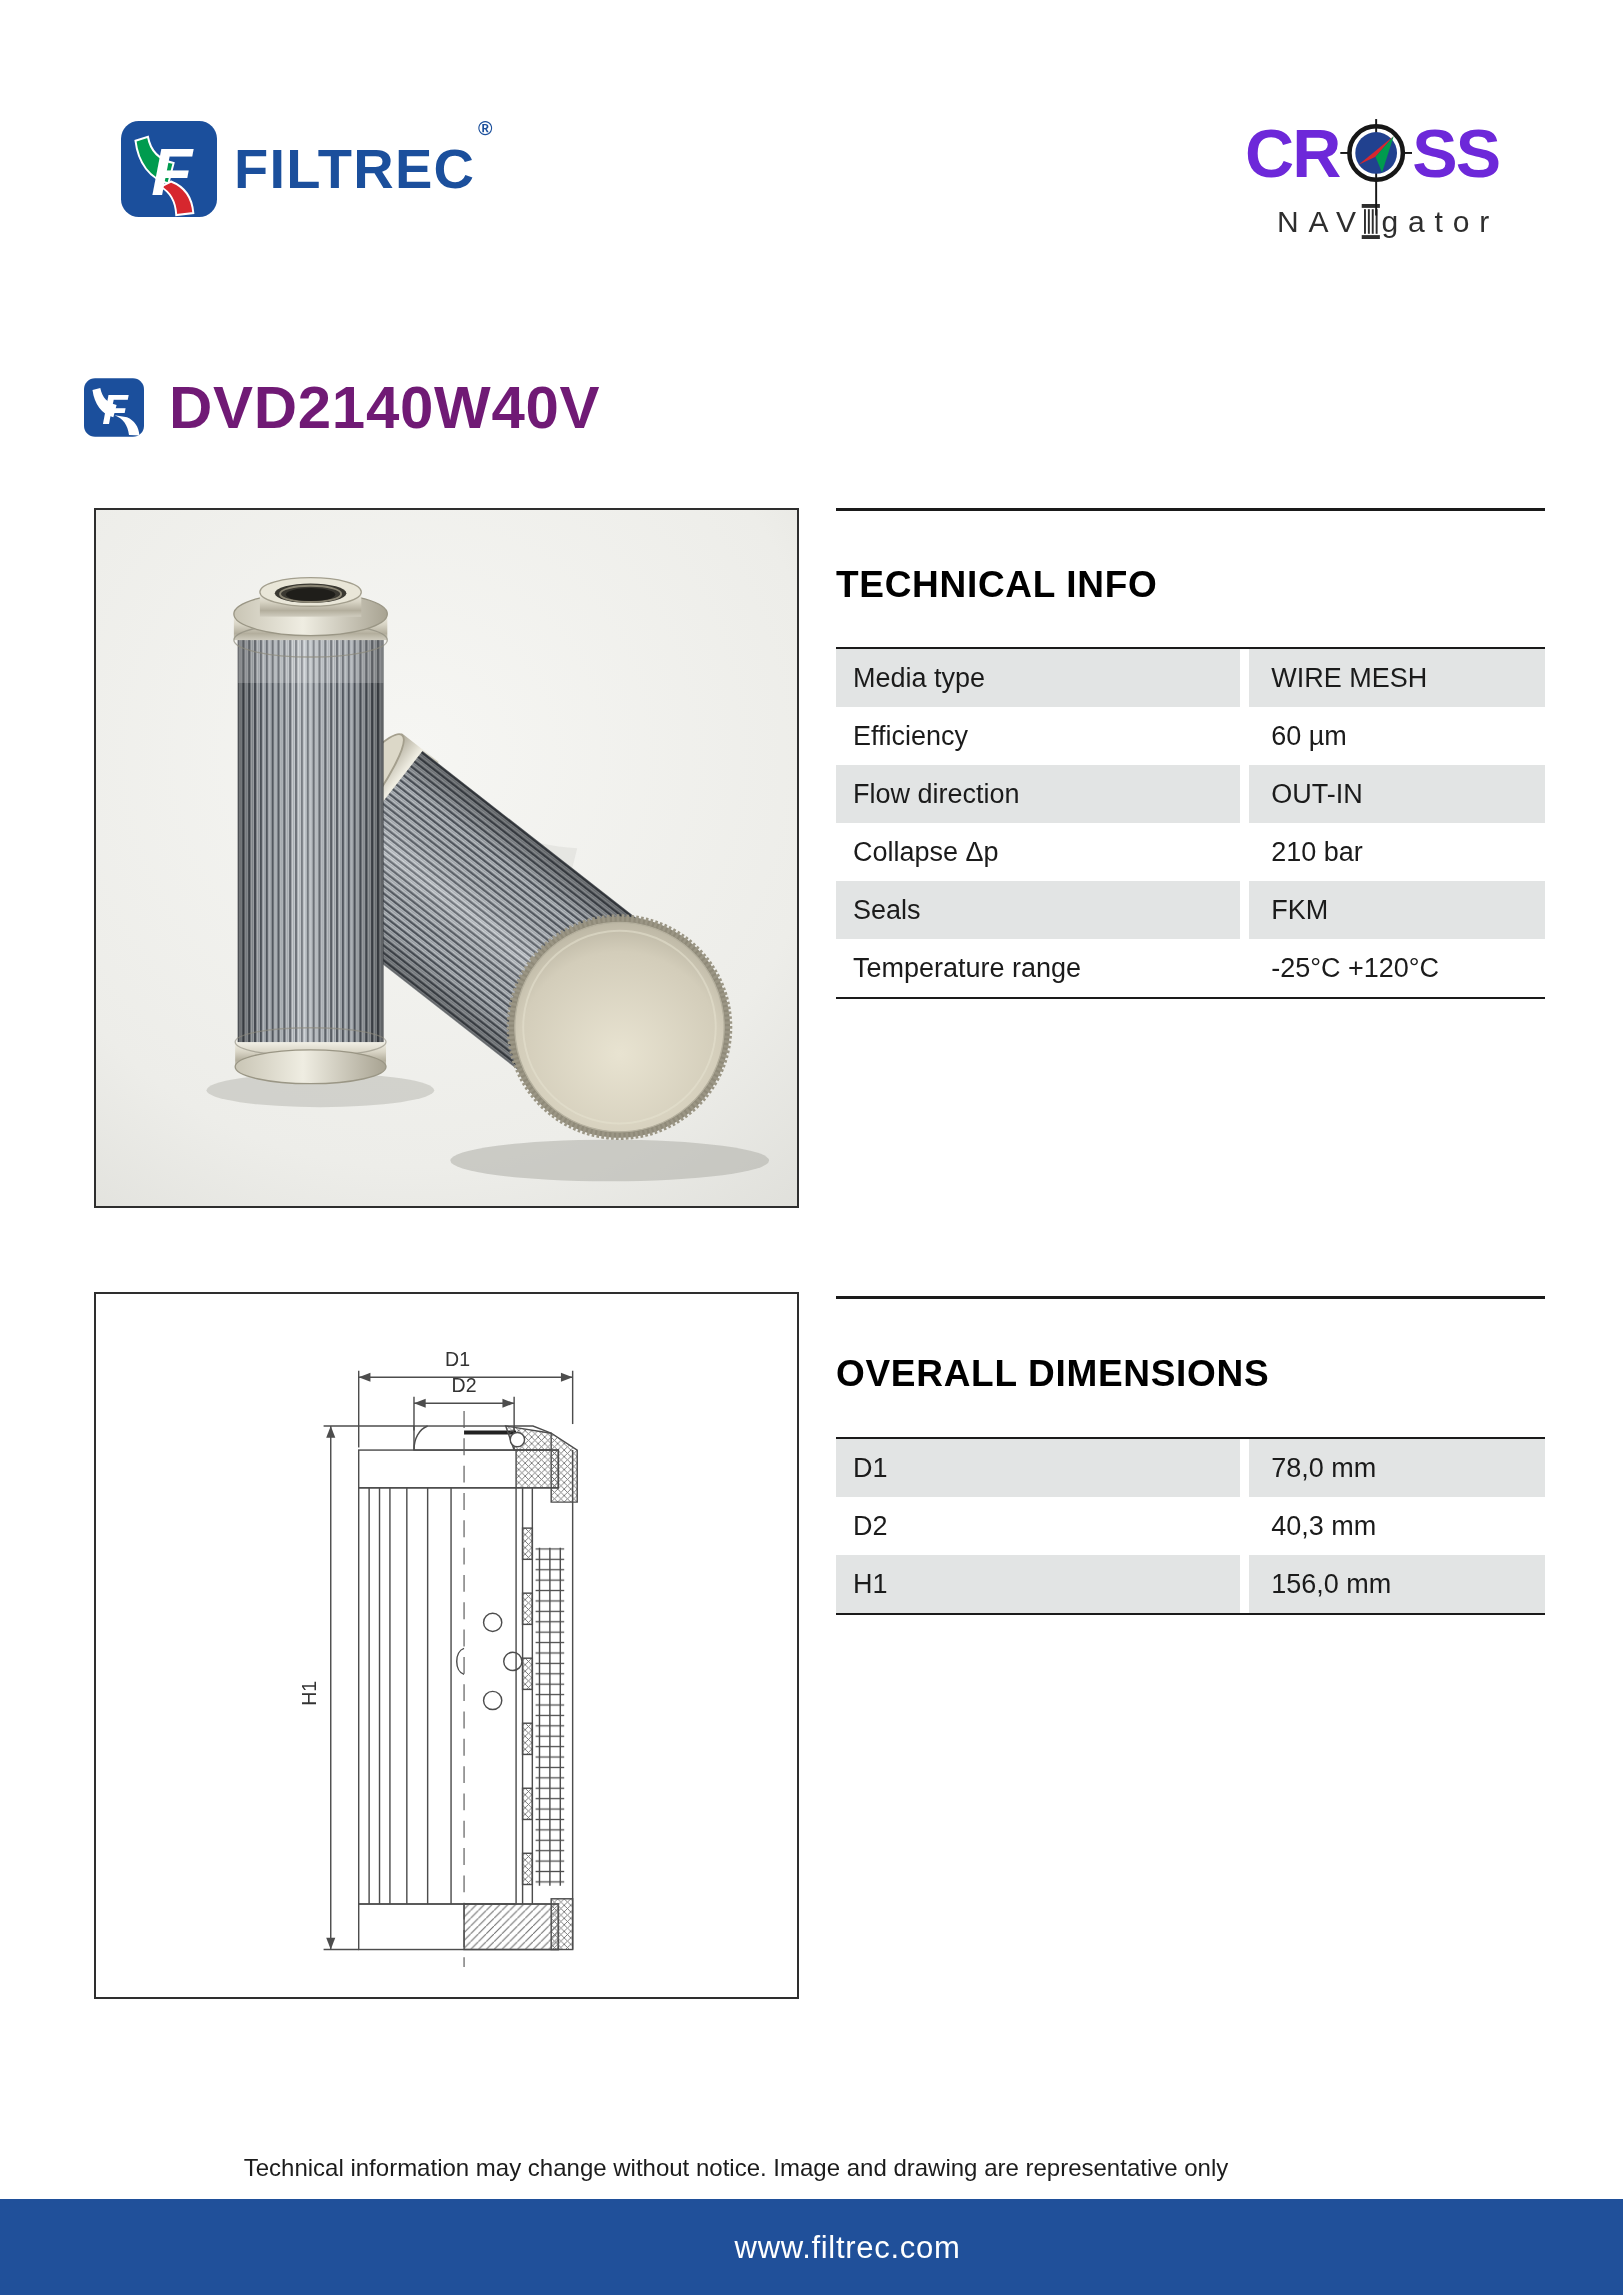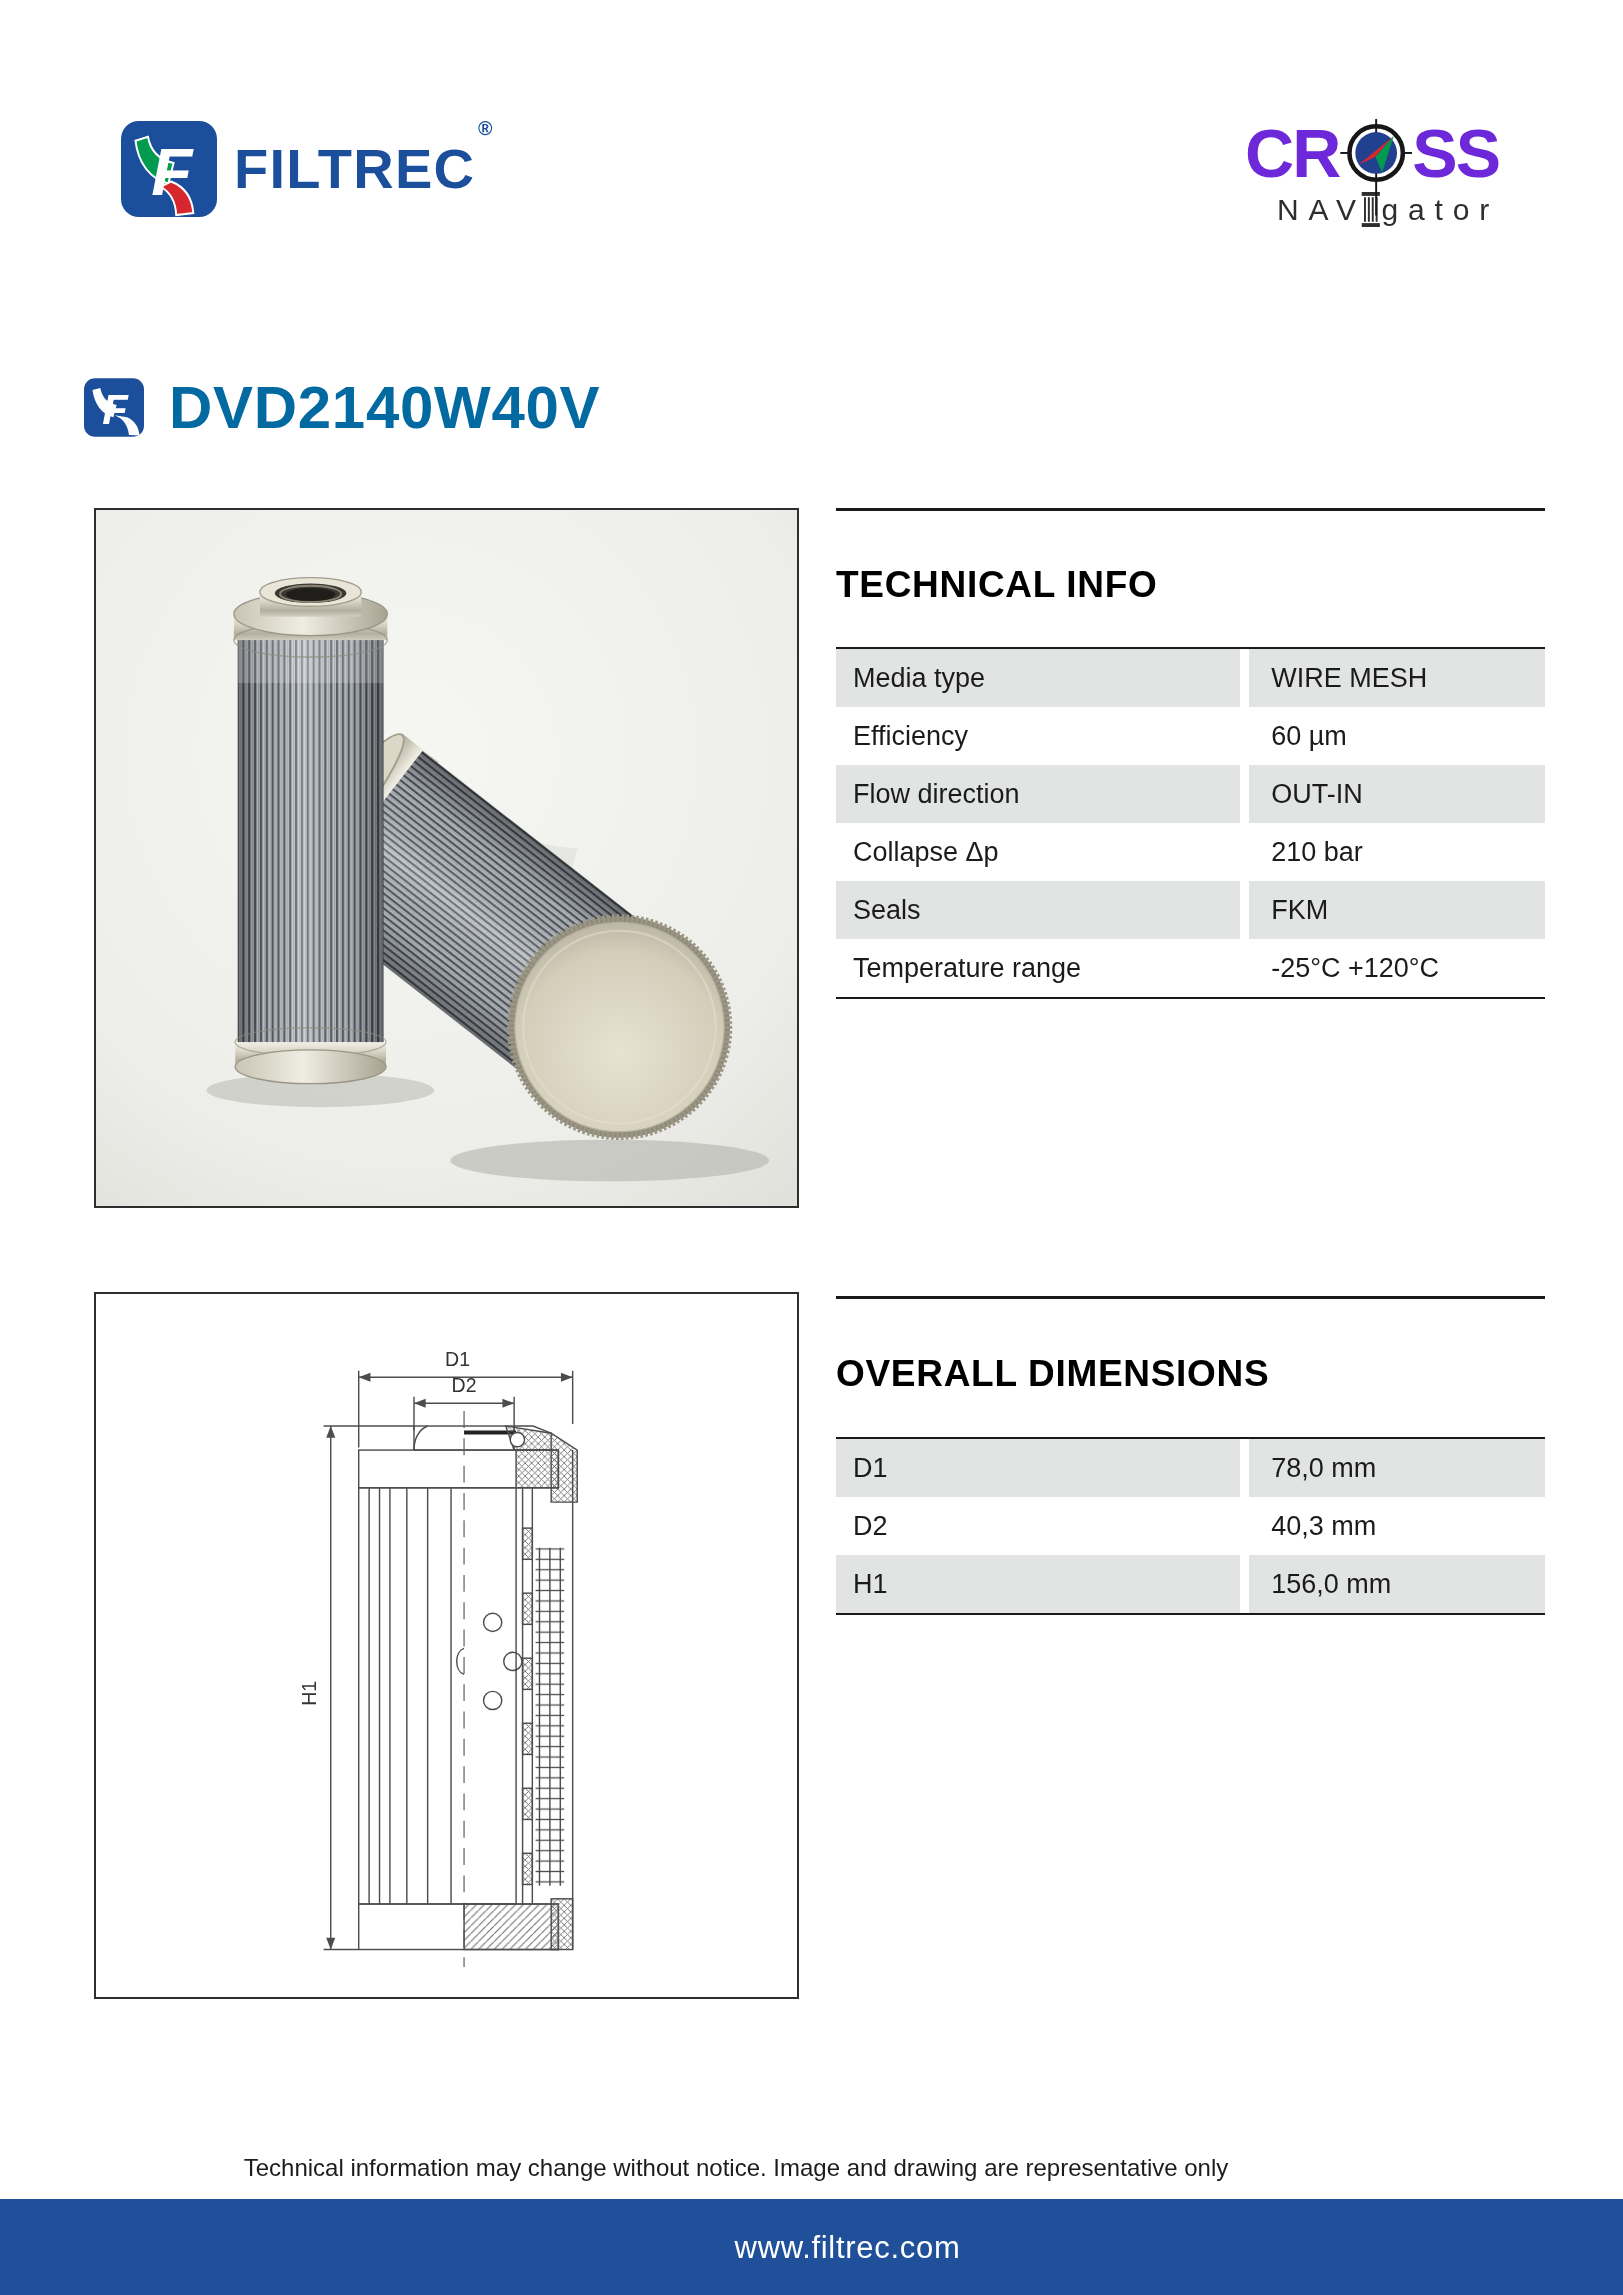--- a/index.html
+++ b/index.html
@@ -13,26 +13,26 @@
     margin-left:17px; font-size:56px; font-weight:bold; color:#1b4f9c;
     letter-spacing:1.3px; line-height:1;
   }
   .registered { font-size:19.6px; font-weight:bold; color:#1b4f9c; vertical-align:top;
     position:relative; top:-22px; left:2.6px; }
   .cross-logo { position:absolute; top:123px; right:124px; }
   .cross-row1 { display:flex; align-items:flex-start; justify-content:flex-end; }
   .cross-txt { font-size:68px; font-weight:bold; color:#6d28d9; letter-spacing:-2px; line-height:0.9; }
   .compass-wrap { width:73px; height:63px; position:relative; }
   .compass-wrap svg { position:absolute; left:0; top:-3.9px; overflow:visible; }
-  .cross-row2 { display:flex; align-items:center; justify-content:center; margin-top:6px; padding-left:37px; }
+  .cross-row2 { display:flex; align-items:center; justify-content:center; margin-top:18px; padding-left:37px; }
   .nav-txt { font-size:30px; color:#2e2e2e; letter-spacing:9.8px; line-height:1; }
   .column-glyph { margin:0 1.3px 0 -5.2px; }
   
   .title-row { position:absolute; left:84px; top:373px; display:flex; align-items:center; }
-  .title-text { margin-left:25px; font-size:60px; font-weight:bold; color:#0369a1; letter-spacing:0.7px; }
+  .title-text { margin-left:25px; font-size:60px; font-weight:bold; color:#701a75; letter-spacing:0.7px; }
   
   .panel { position:absolute; border:2px solid #2e2e2e; box-sizing:border-box; background:#fff; }
   .photo-panel   { left:94px; top:508px;  width:705px; height:700px; }
   .drawing-panel { left:94px; top:1292px; width:705px; height:707px; }
   .panel svg { display:block; width:100%; height:100%; }
   
   .rule { position:absolute; left:836px; width:709px; height:2.6px; background:#1a1a1a; }
   .rule-tech { top:508px; }
   .rule-dims { top:1296px; }
   .section-title {

